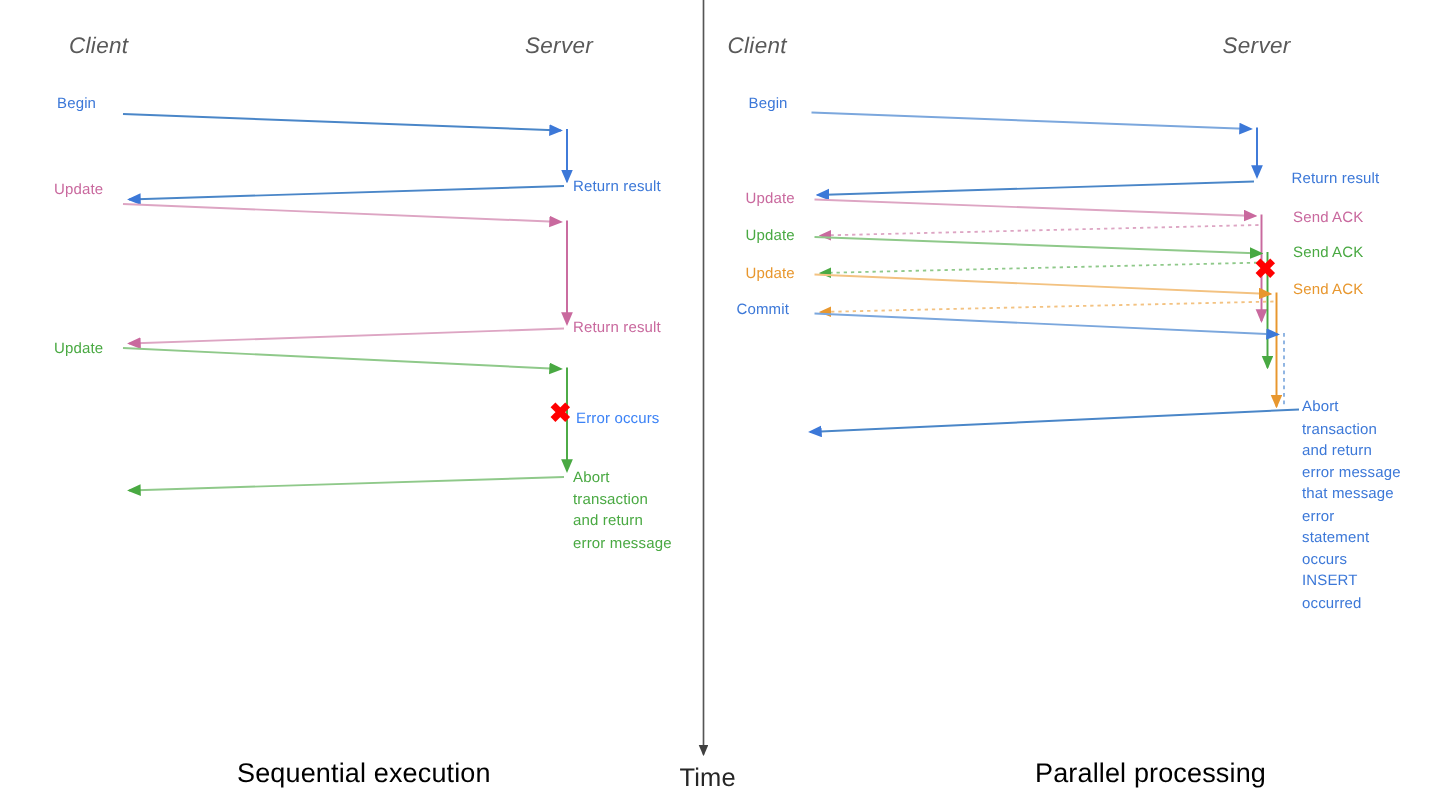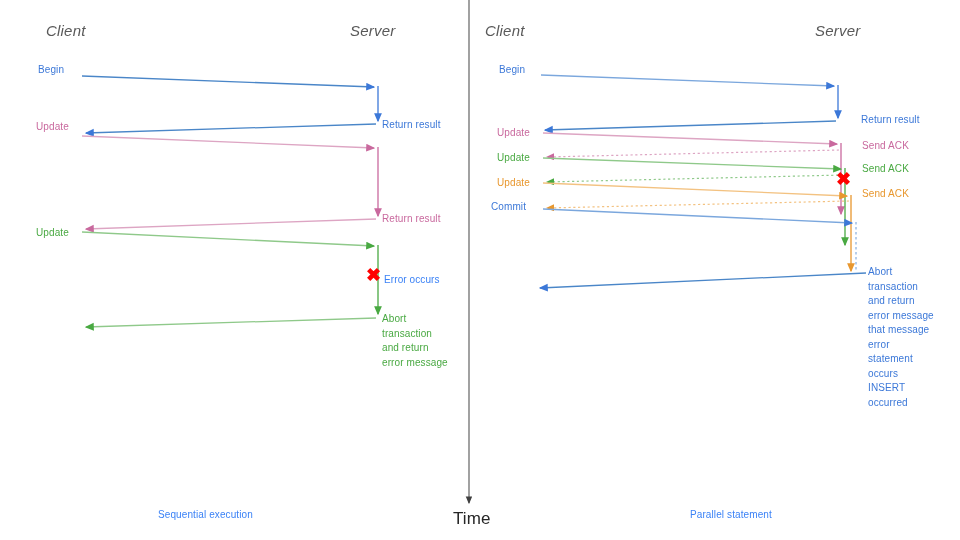--- a/index.html
+++ b/index.html
@@ -31,22 +31,22 @@
     letter-spacing: 0.1px;
   }
   .lbl.wrap { white-space: normal; }
   .role-head {
     font-style: italic;
     font-size: 15px;
     color: #595959;
     letter-spacing: 0.2px;
   }
   .caption {
-    font-size: 10px;
-    color: #3b82f6;
+    font-size: 18px;
+    color: #000000;
   }
   .time-lbl {
     font-size: 17px;
     color: #262626;
   }
   .err-mark {
     font-size: 18px;
     font-weight: bold;
     color: #ff0000;
     font-family: "Liberation Sans", sans-serif;
@@ -189,15 +189,15 @@
     <div>and return</div>
     <div>error message</div>
     <div>that message</div>
     <div>error</div>
     <div>statement</div>
     <div>occurs</div>
     <div>INSERT</div>
     <div>occurred</div>
   </div>
 
-  <div class="lbl caption" style="left:690px; top:508px;">Parallel statement</div>
+  <div class="lbl caption" style="left:690px; top:508px;">Parallel processing</div>
 
 </div>
 
 </body></html>

